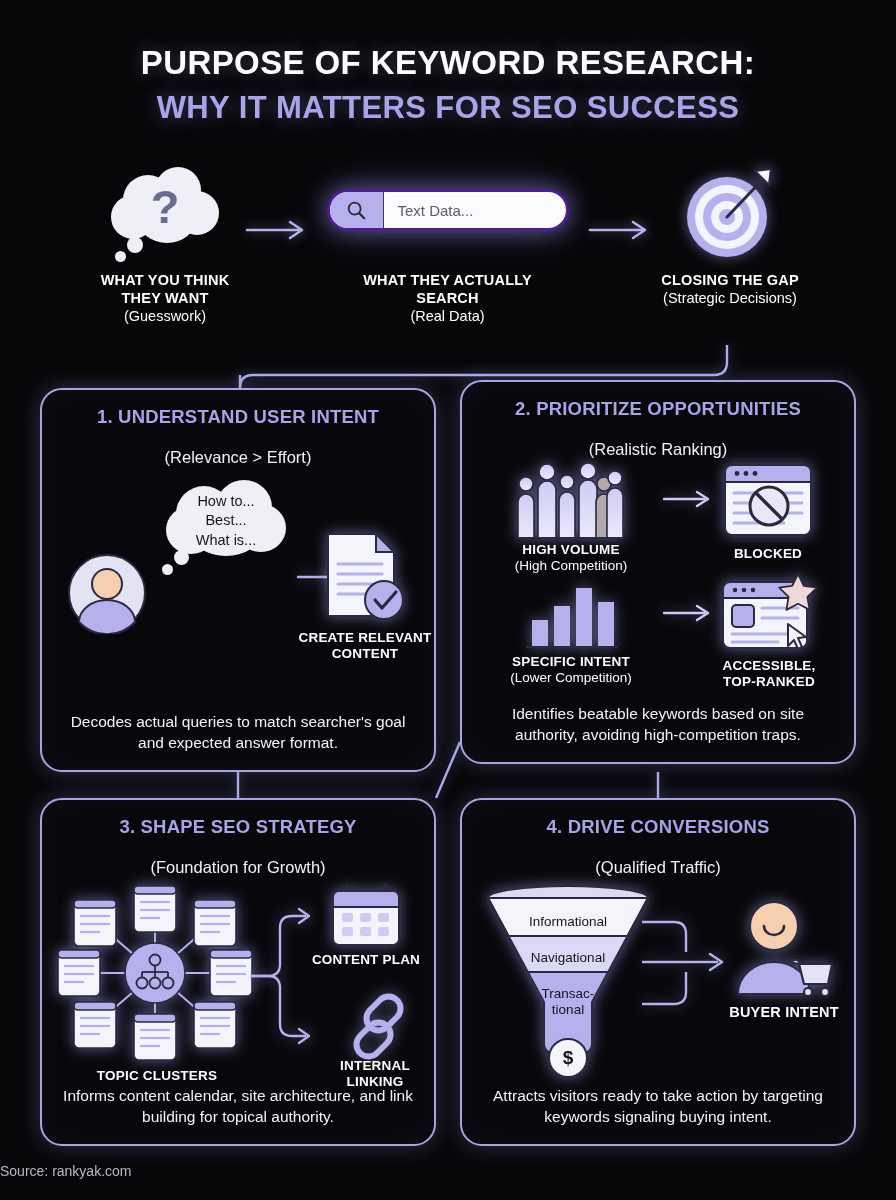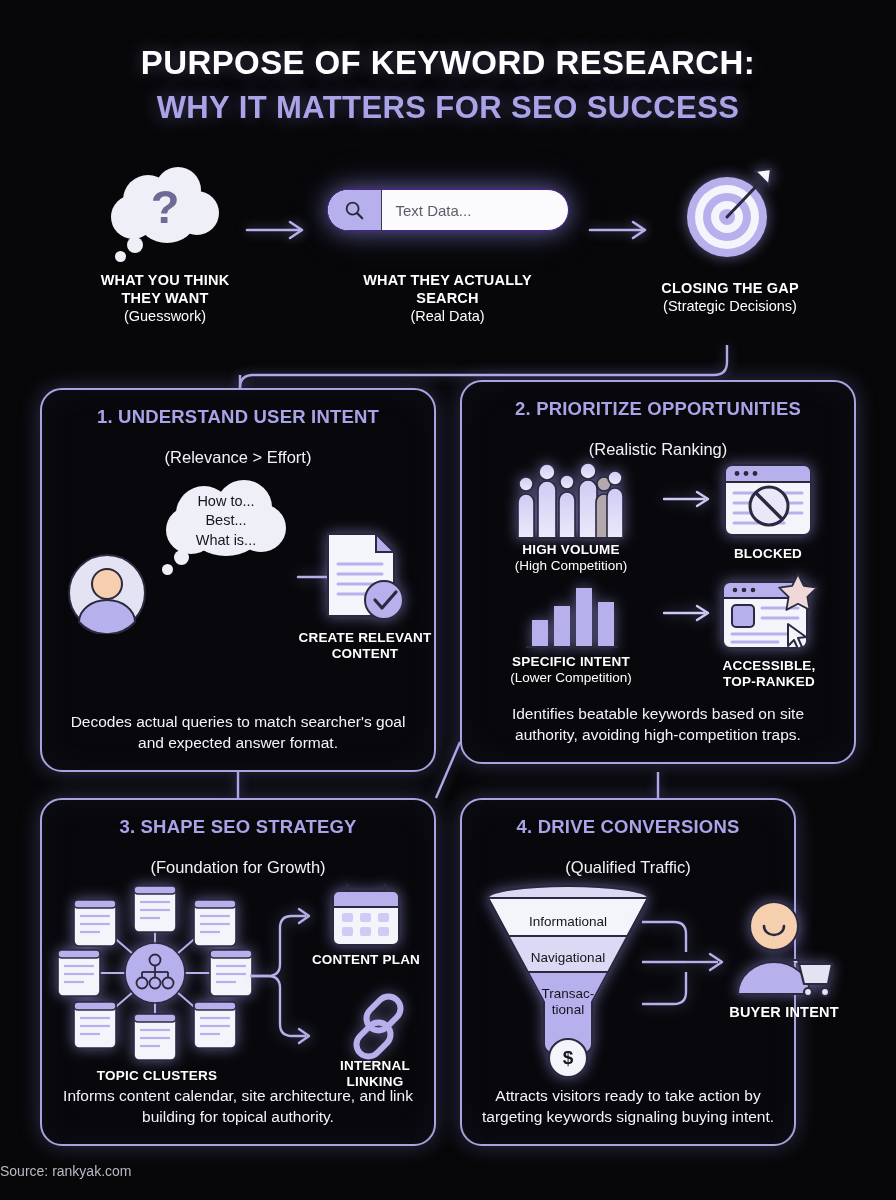--- a/index.html
+++ b/index.html
@@ -44,21 +44,21 @@
     display:flex; align-items:center; justify-content:center;
     font-size:47px; font-weight:bold; color:#6d6a96; z-index:5;
   }
 
   
   .searchbar {
     position:relative; width:242px; height:42px; margin:24px auto 0;
     background:#fbfbfe; border-radius:21px;
     box-shadow:0 0 22px rgba(150,145,235,.55), 0 0 40px rgba(120,115,210,.3);
     display:flex; align-items:center; overflow:hidden;
-    border:1px solid #4c1d95;
+    border:3px solid #4c1d95;
   }
   .sb-btn {
     width:54px; height:42px; background:#b6b0ec; border-radius:21px 0 0 21px;
     display:flex; align-items:center; justify-content:center;
     border-right:1.5px solid #3a3752;
   }
   .sb-ph { font-size:15px; color:#5c5c68; padding-left:14px; }
 
   
   .target { position:relative; width:96px; height:96px; margin:0 auto 6px; }
@@ -77,21 +77,21 @@
   .card-h1 { font-size:18.5px; font-weight:bold; color:#a9a3e8; letter-spacing:.2px; }
   .card-h2 { font-size:16.5px; color:#f2f2f7; margin-top:20px; }
   .card-foot {
     position:absolute; left:18px; right:18px; bottom:16px;
     text-align:center; font-size:15.5px; line-height:1.35; color:#f4f4f8;
   }
 
   .card1 { left:40px;  top:388px; width:396px; height:384px; }
   .card2 { left:460px; top:380px; width:396px; height:384px; }
   .card3 { left:40px;  top:798px; width:396px; height:348px; }
-  .card4 { left:460px; top:798px; width:336px; height:348px; }
+  .card4 { left:460px; top:798px; width:396px; height:348px; }
 
   .lbl { font-size:13.5px; font-weight:bold; line-height:1.2; text-align:center; letter-spacing:.2px; }
   .lbl-sub { font-size:13.5px; font-weight:normal; line-height:1.25; text-align:center; }
 
   .ico { position:absolute; }
 
   
   .bubble2 { position:absolute; left:120px; top:88px; width:128px; height:84px; }
   .bub2-txt {
     position:absolute; left:0; top:6px; width:128px; height:74px; z-index:5;
@@ -191,21 +191,21 @@
         <svg width="96" height="96" viewBox="0 0 96 96" class="glow">
           <circle cx="45" cy="52" r="40" fill="#b6b0ec"></circle>
           <circle cx="45" cy="52" r="32" fill="#f4f4fb"></circle>
           <circle cx="45" cy="52" r="24" fill="#b6b0ec"></circle>
           <circle cx="45" cy="52" r="16" fill="#f4f4fb"></circle>
           <circle cx="45" cy="52" r="8" fill="#b6b0ec"></circle>
           <path d="M45 52 L85 10" stroke="#2b2940" stroke-width="3" stroke-linecap="round"></path>
           <path d="M73 6 L89 4 L87 20 Z" fill="#f4f4fb" stroke="#2b2940" stroke-width="2.2" stroke-linejoin="round"></path>
         </svg>
       </div>
-      <div class="tr-cap" style="margin-top:18px;">
+      <div class="tr-cap" style="margin-top:10px;">
         <div>CLOSING THE GAP</div>
       </div>
       <div class="tr-sub">(Strategic Decisions)</div>
     </div>
   </div>
 
   <div class="card card1">
     <div class="card-h">
       <div class="card-h1">1. UNDERSTAND USER INTENT</div>
       <div class="card-h2">(Relevance &gt; Effort)</div>

